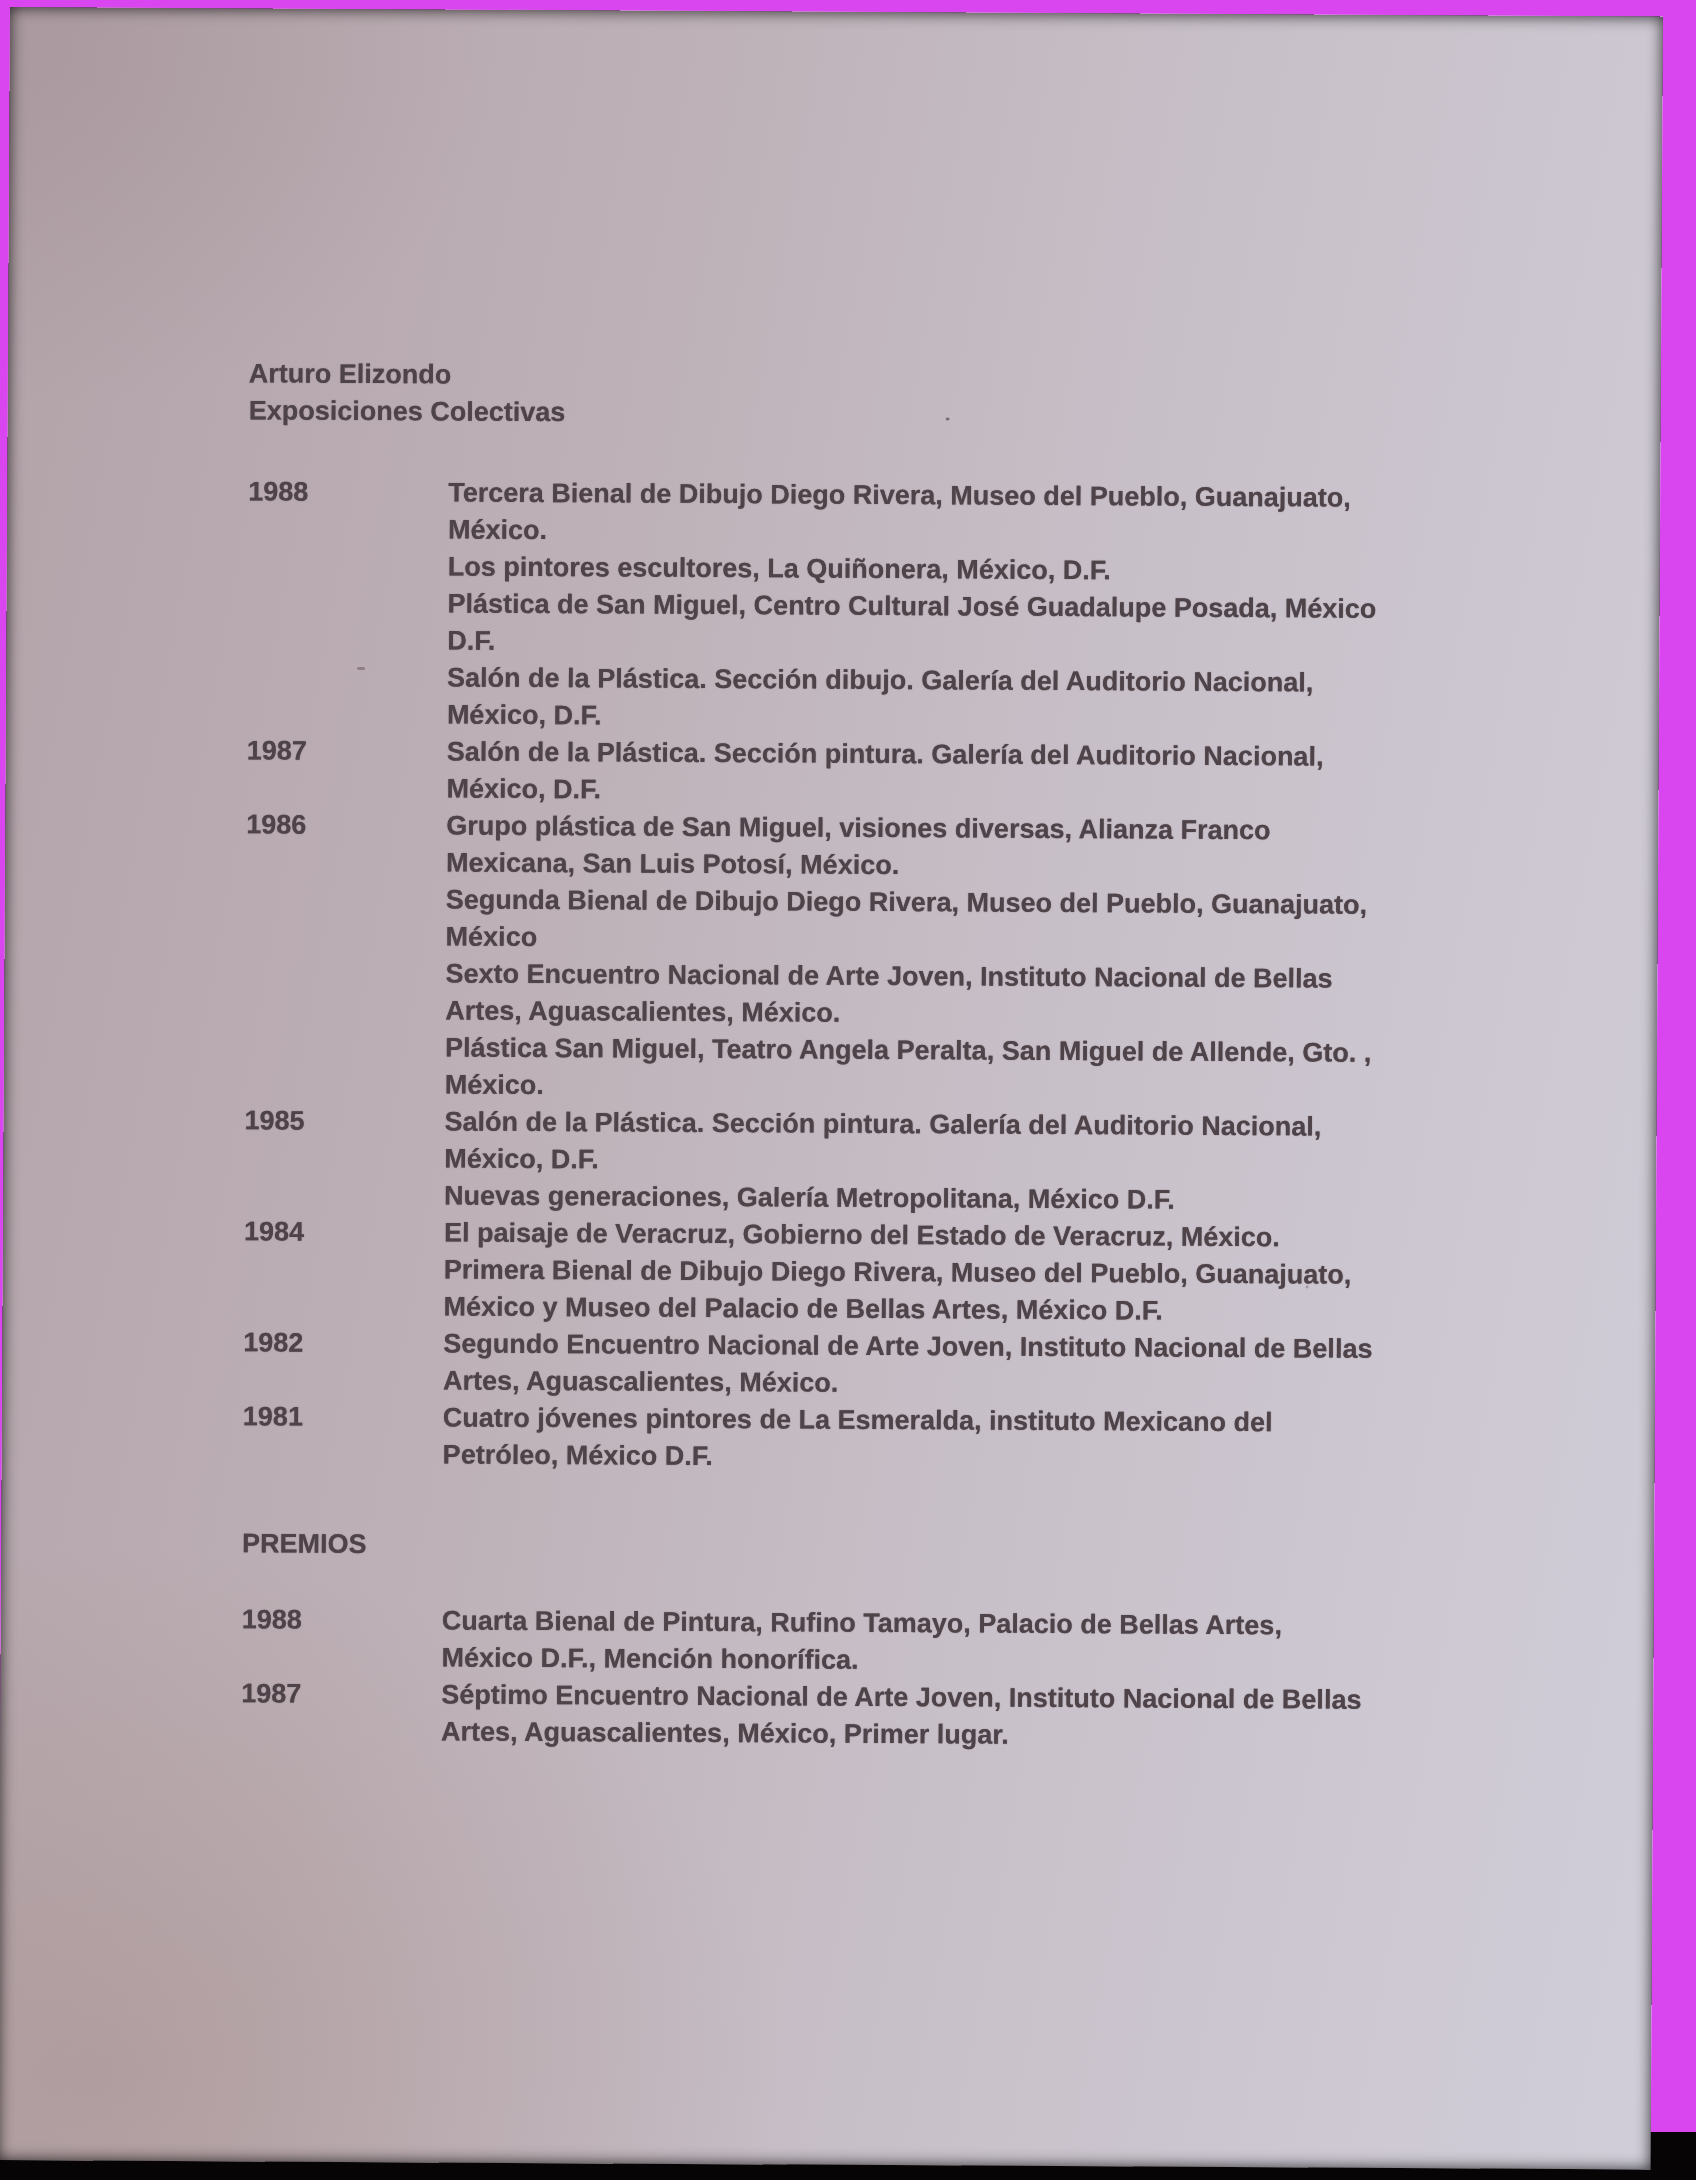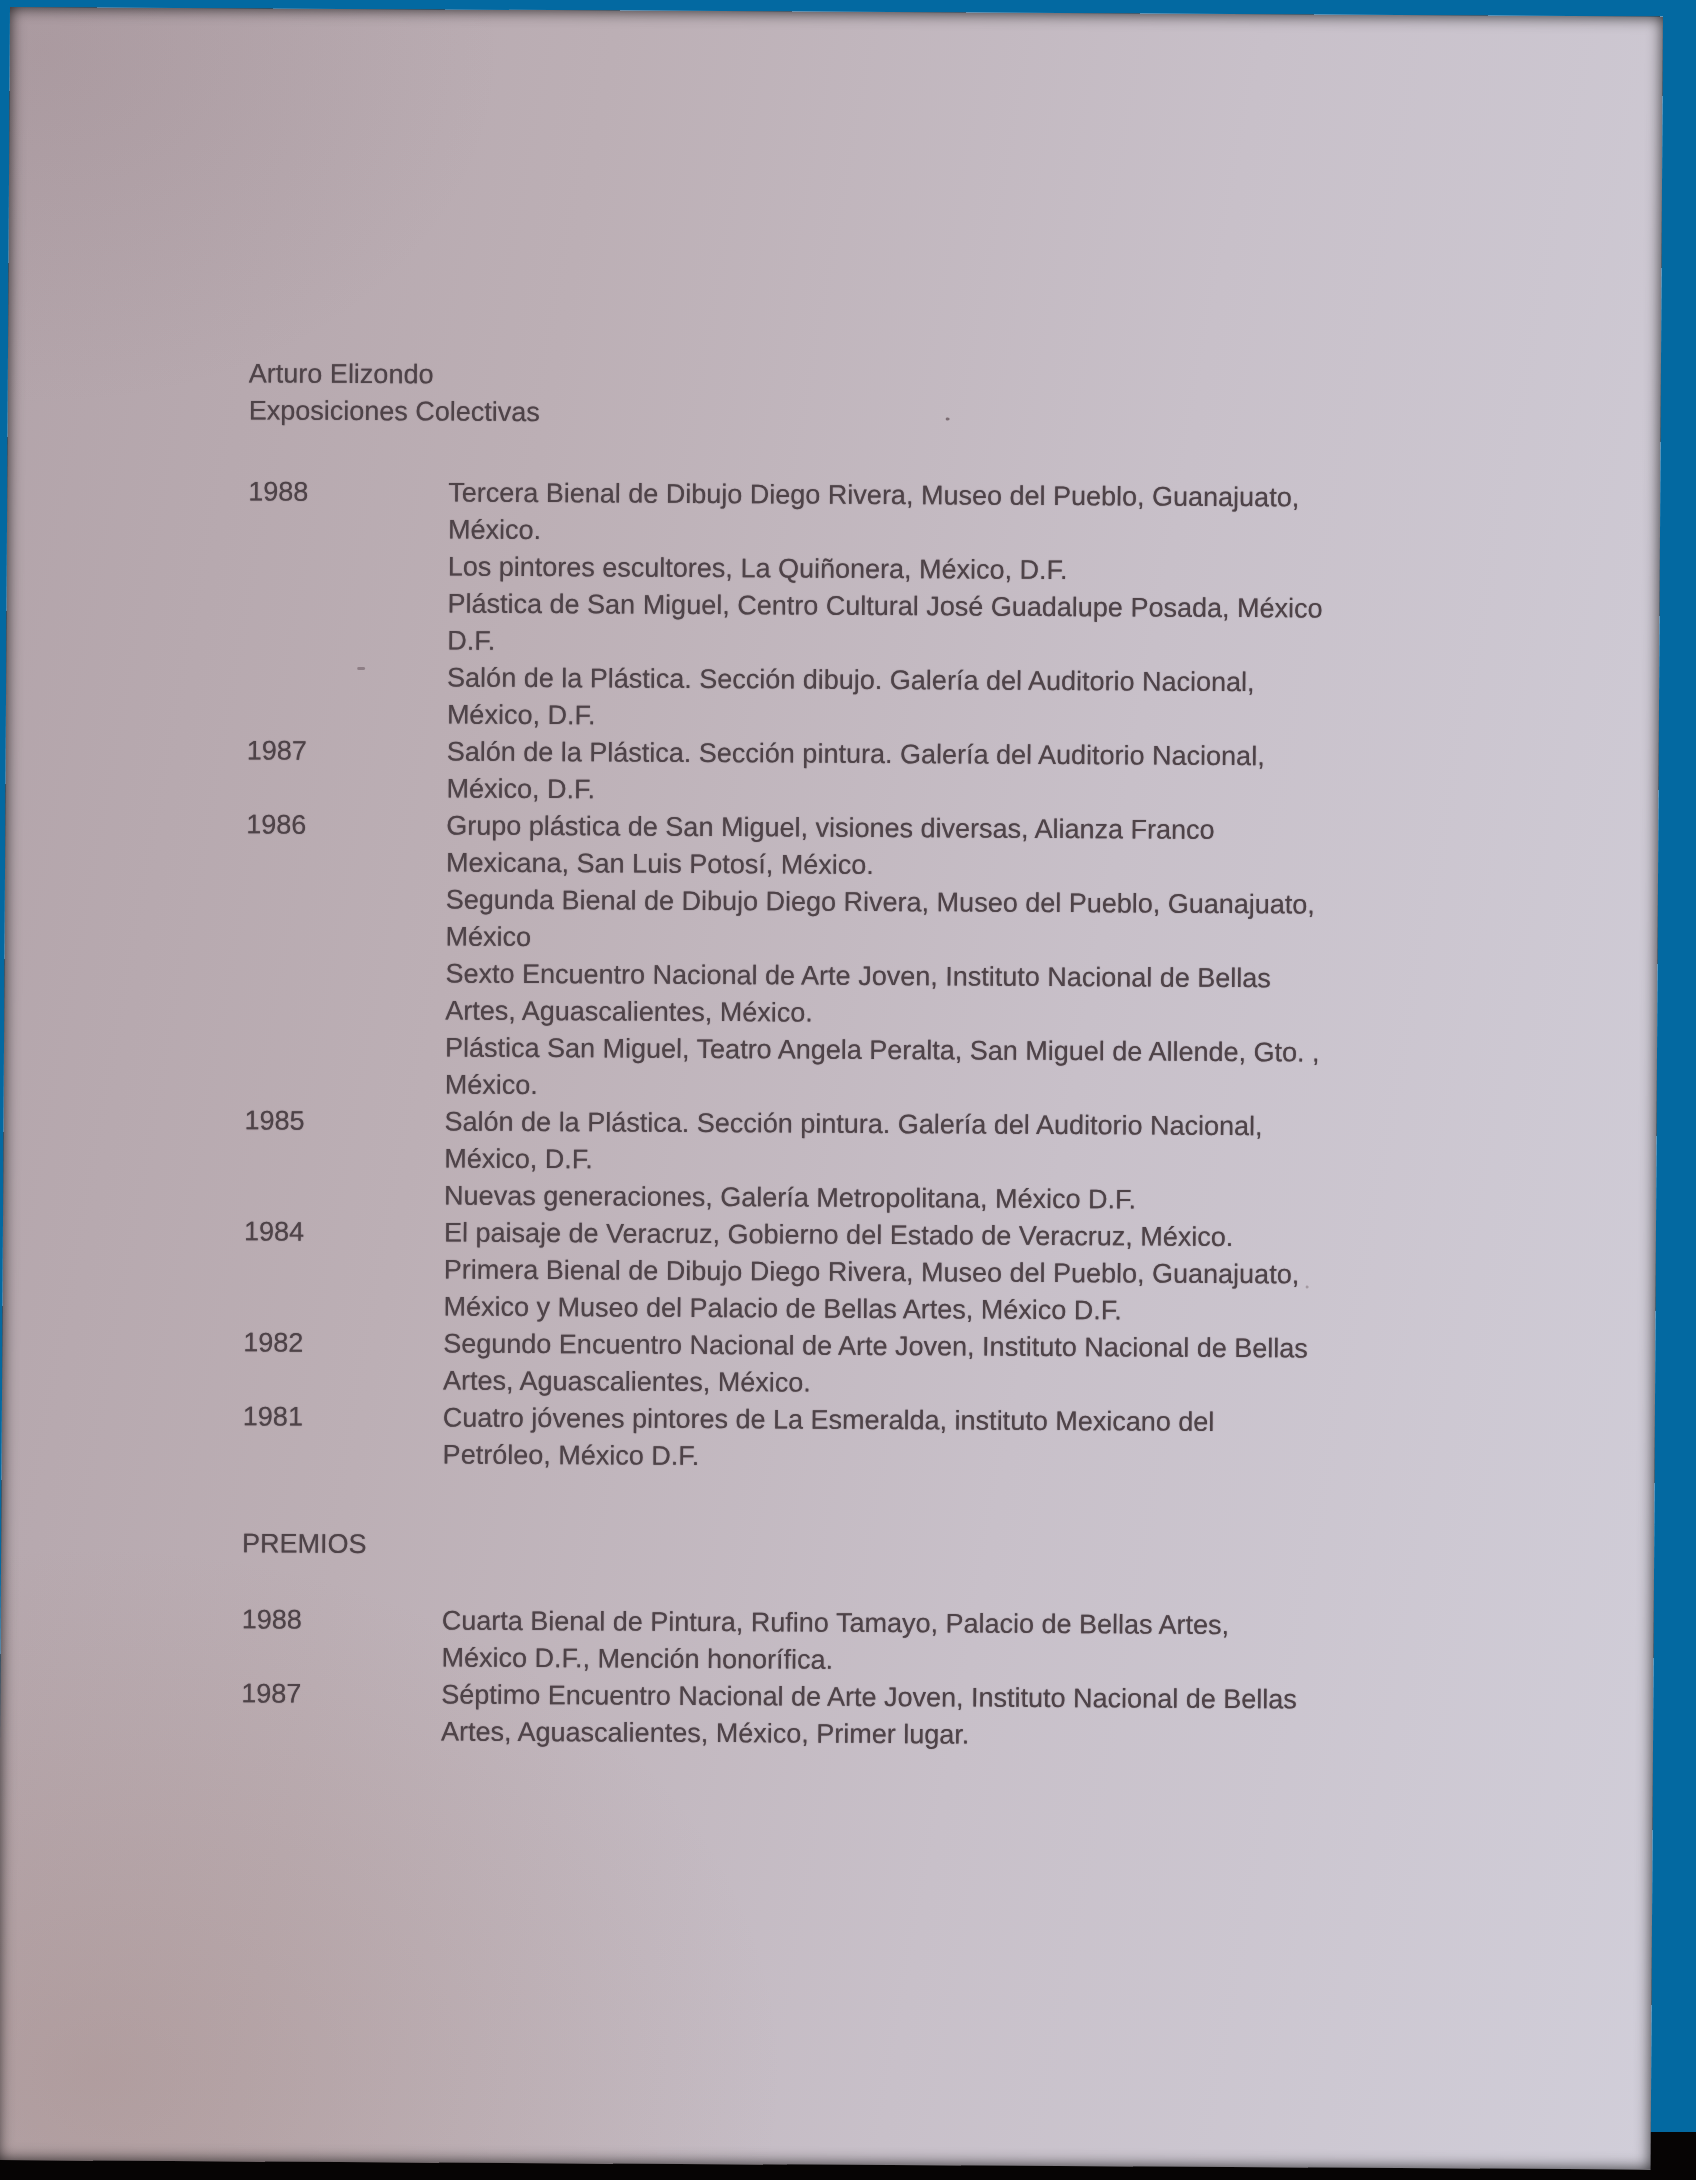--- a/index.html
+++ b/index.html
@@ -8,21 +8,22 @@
     width: 1697px;
     height: 2181px;
     overflow: hidden;
     background: #060404;
     font-family: "Liberation Sans", sans-serif;
   }
   .scan-bg {
     position: relative;
     width: 1697px;
     height: 2132px;
-    background: #0369a1;
+    background: #d946ef;
+    font-weight: bold;
   }
   .paper {
     position: absolute;
     left: 10.2px;
     top: 6.8px;
     width: 1653px;
     height: 2153px;
     transform: rotate(0.33deg);
     transform-origin: top left;
     background:

